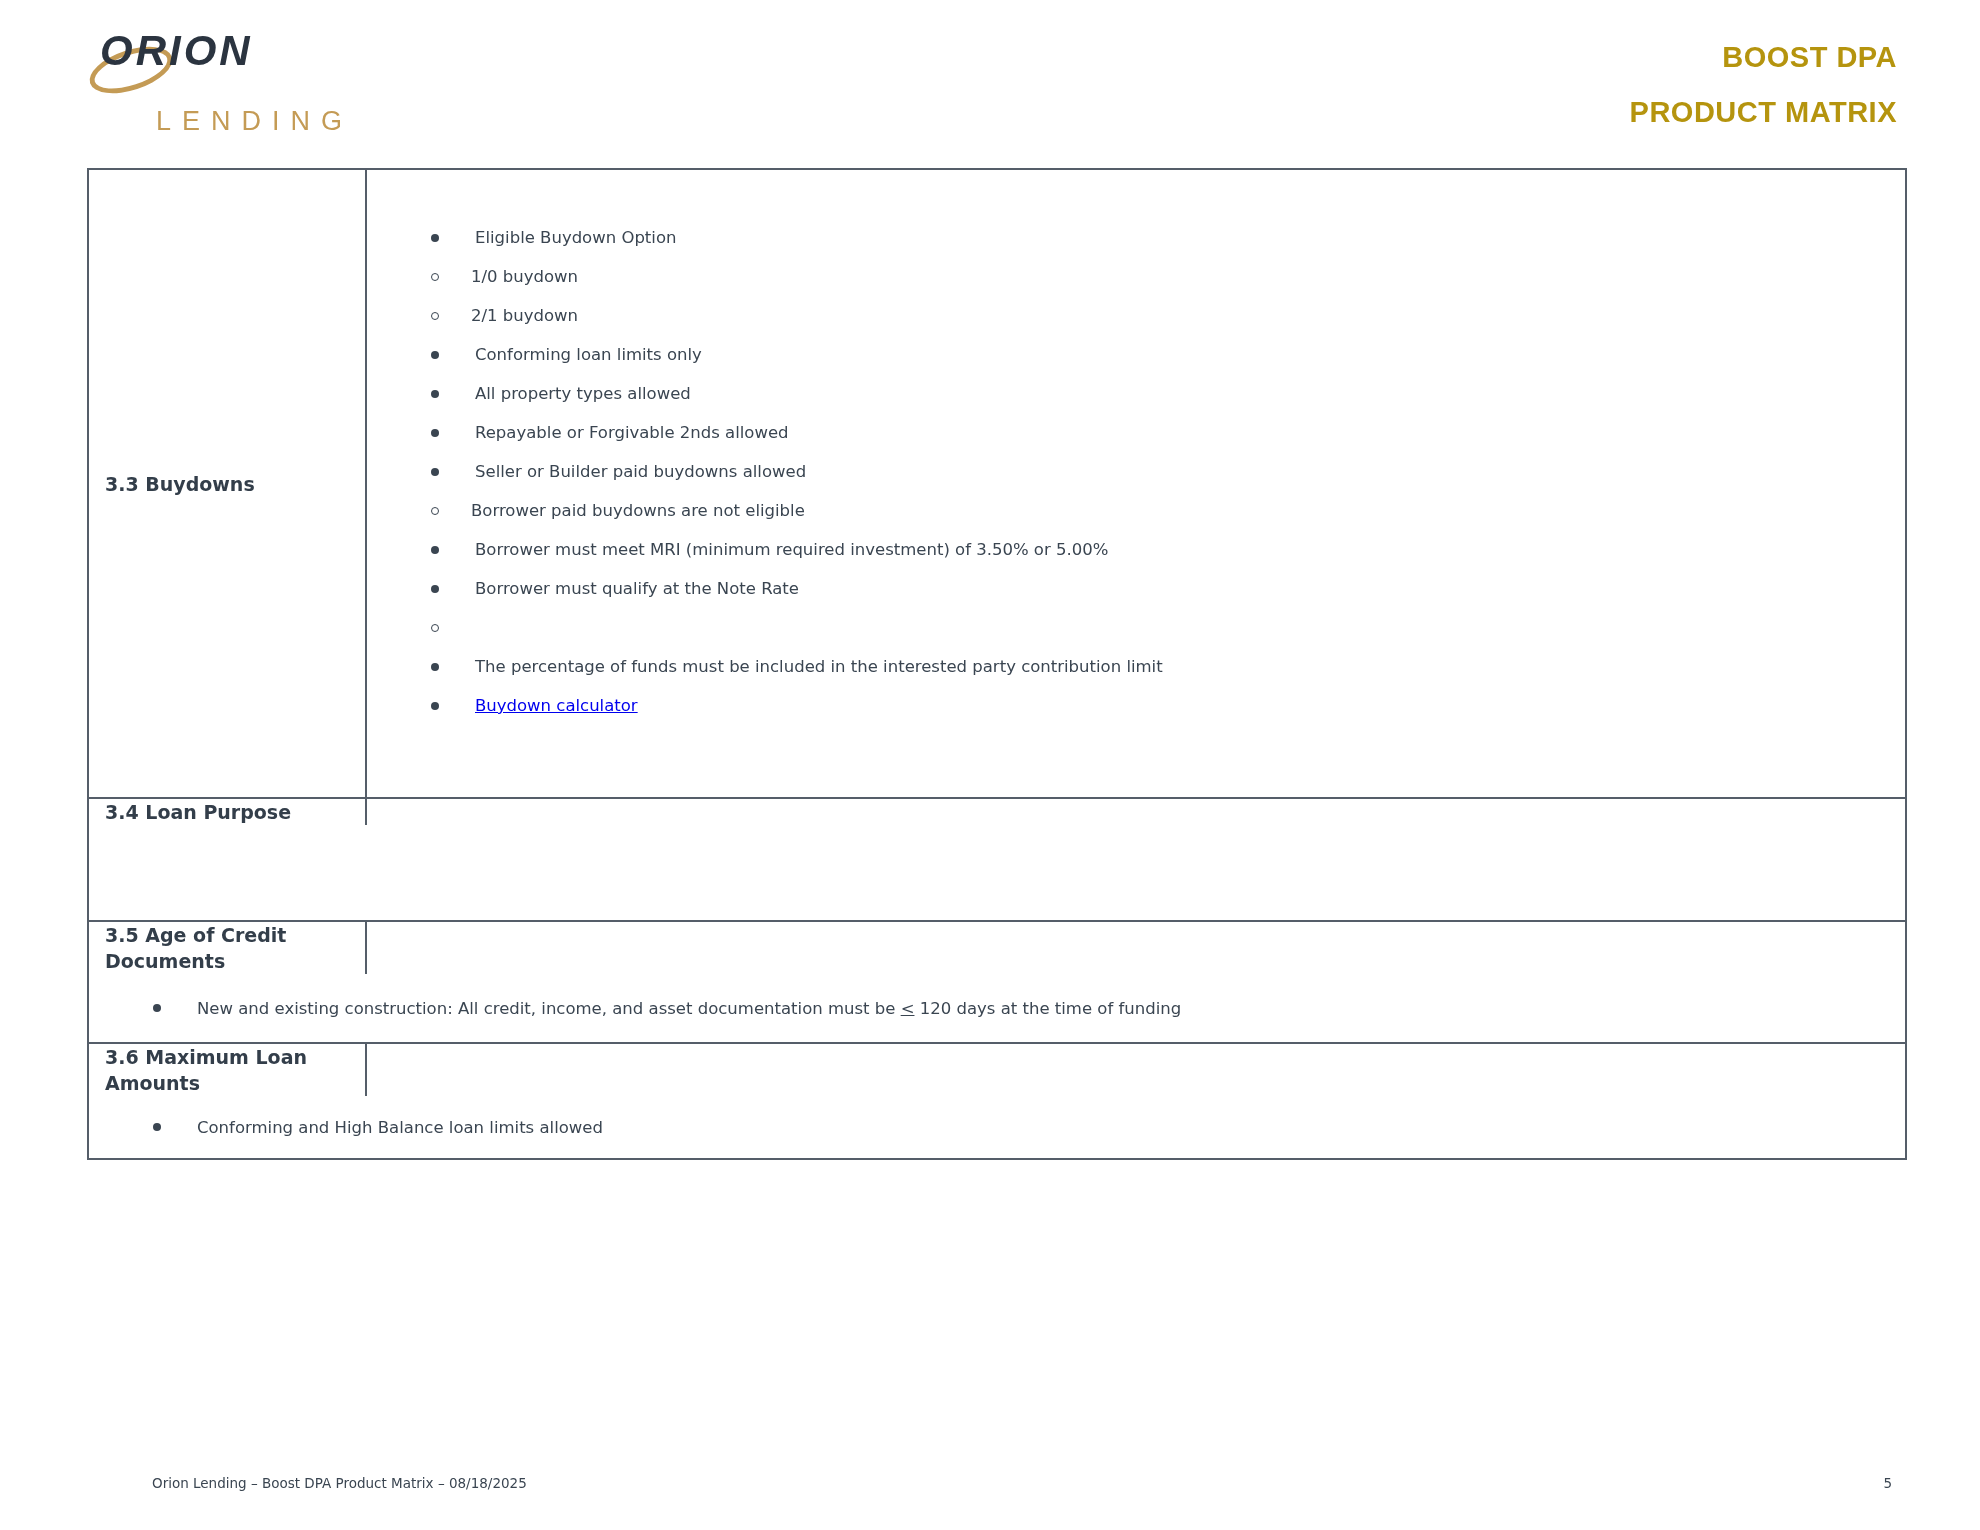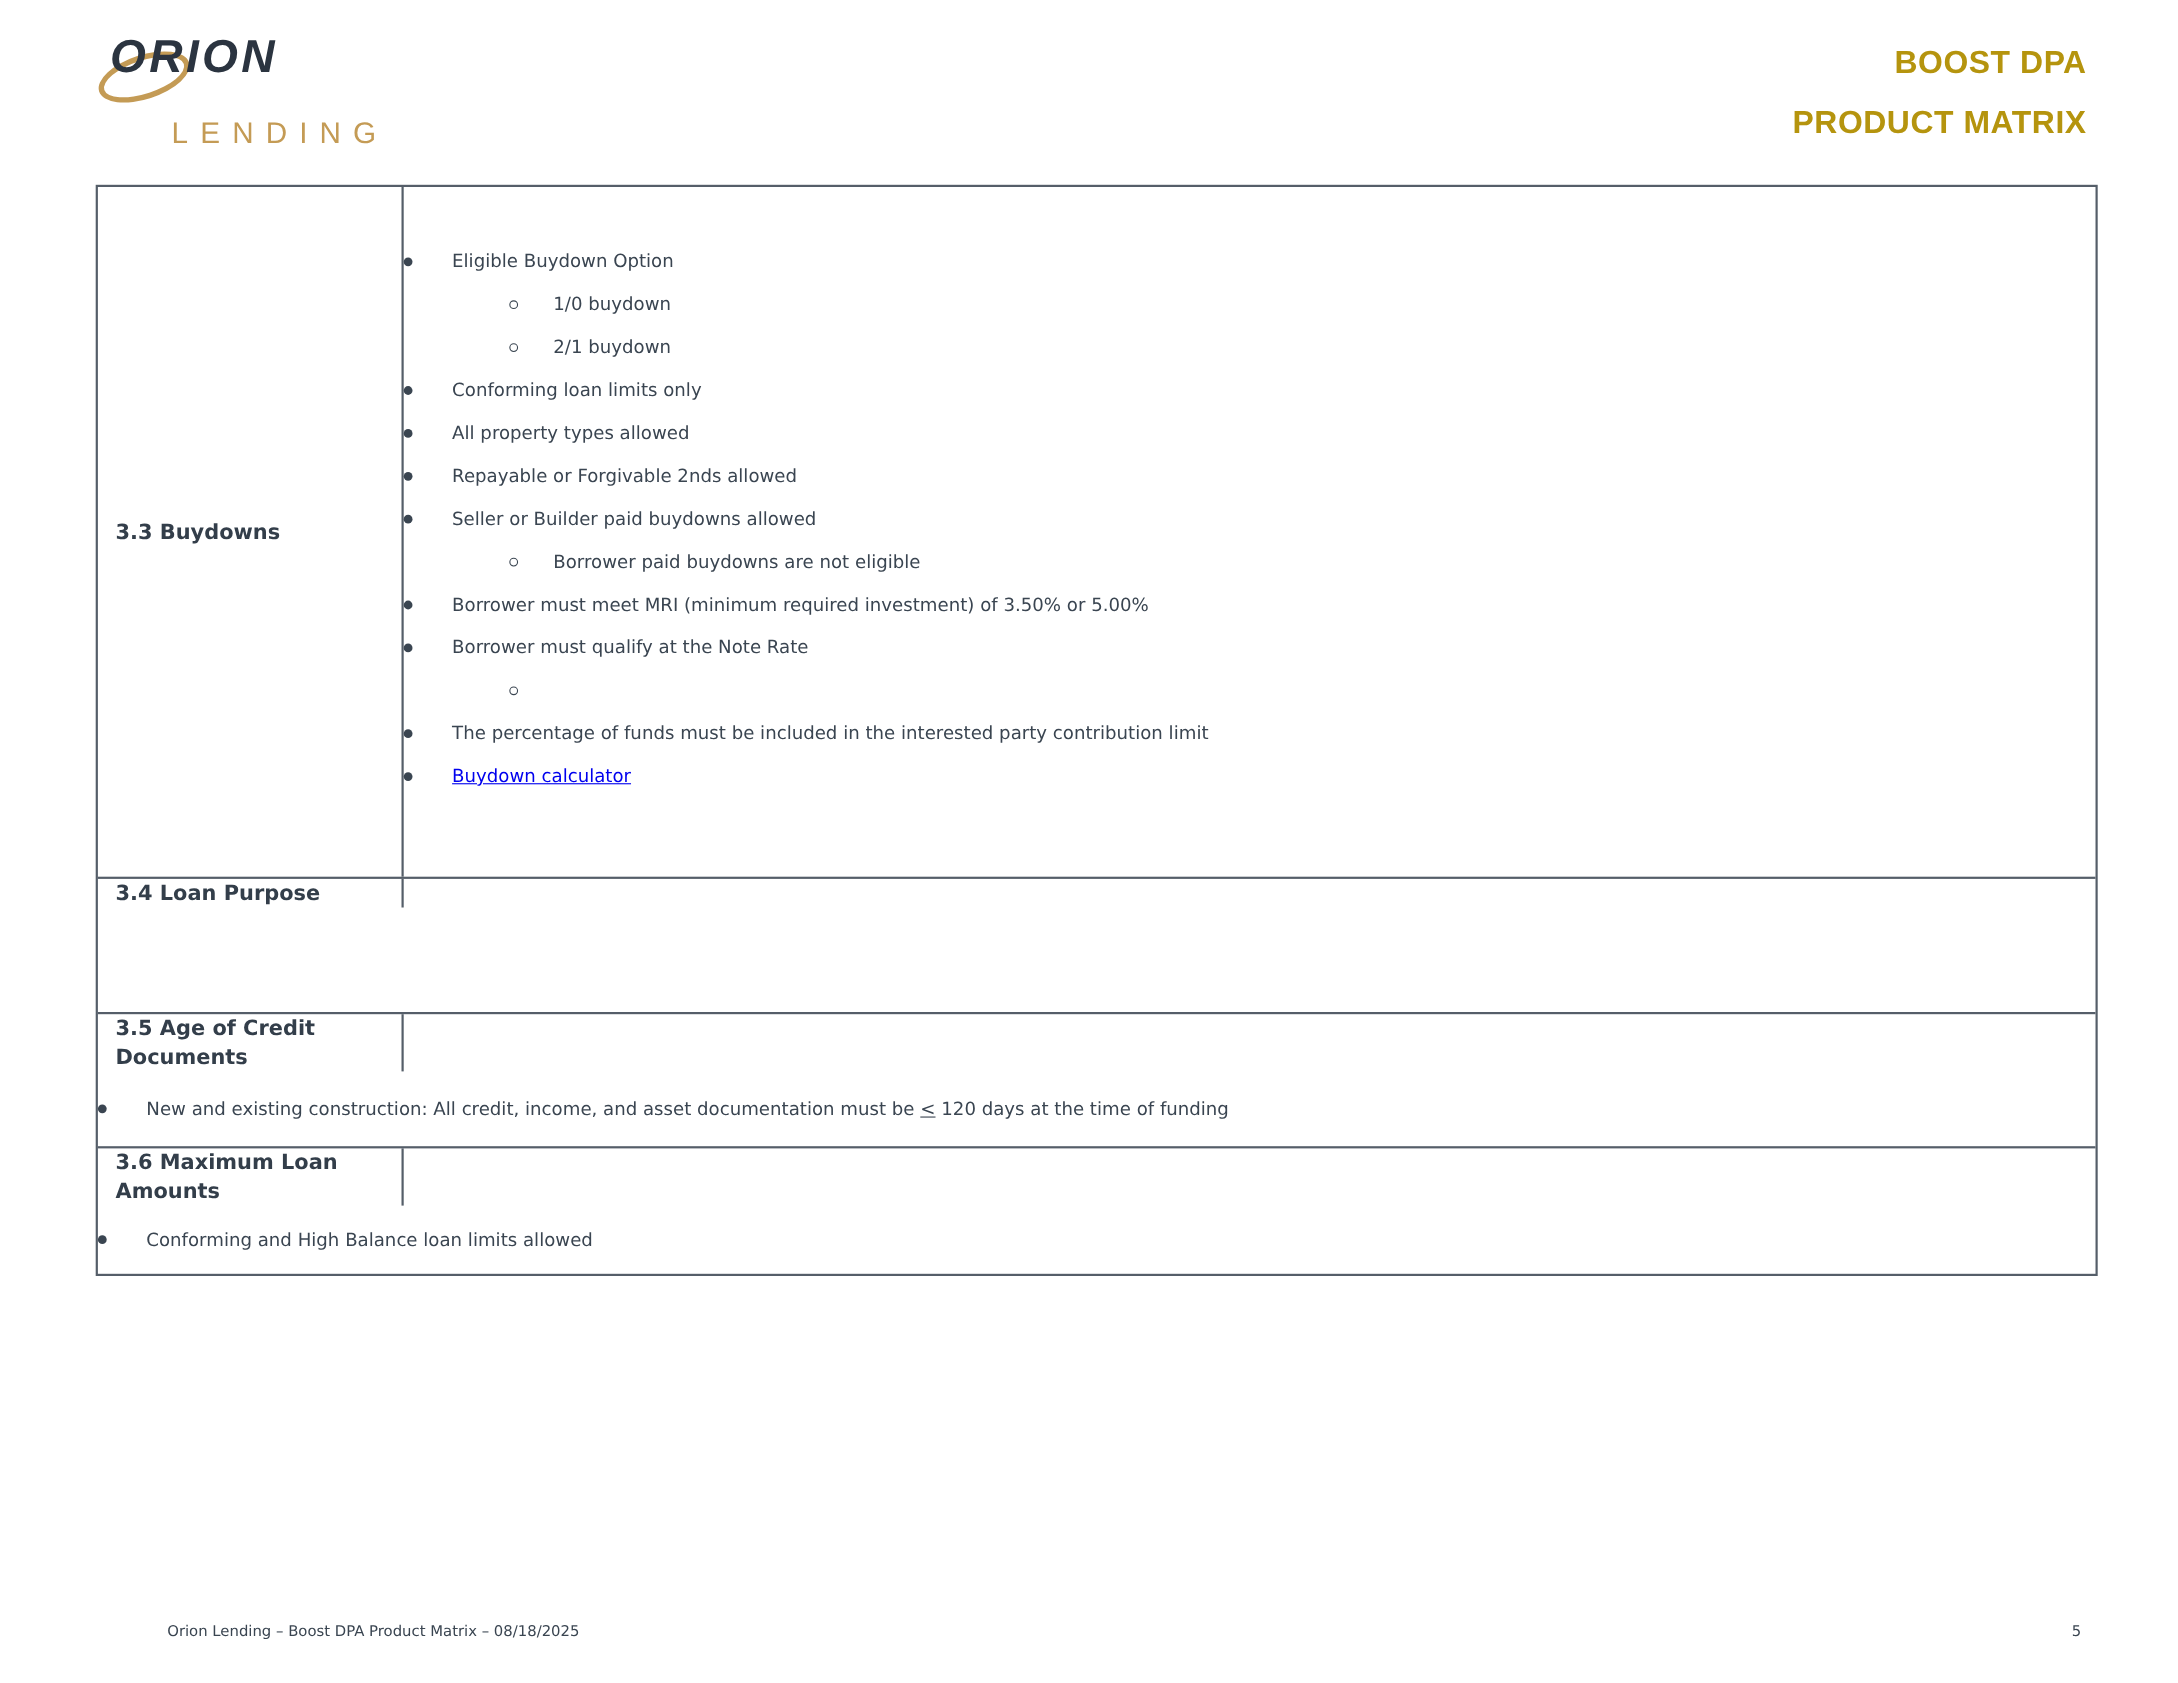--- a/index.html
+++ b/index.html
@@ -70,22 +70,22 @@
     display:flex; flex-direction:column; justify-content:center;
     font-size:16.5px;
   }
   .row-33 { height:627px; }
   .row-33 .m-content { justify-content:flex-start; padding-top:48px; }
   .row-34 { height:123px; }
   .row-35 { height:122px; }
   .row-36 { height:116px; }
 
   .li { display:flex; align-items:center; height:39px; }
-  .li.l1 { }
-  .li.l2 { padding-left:96px; }
+  .li.l1 { padding-left:64px; }
+  .li.l2 { padding-left:64px; }
   .b-wrap { width:44px; flex:none; display:flex; align-items:center; }
   .l2 .b-wrap { width:40px; }
   .dot  { width:8px; height:8px; border-radius:50%; background:#3a4551; }
   .circ { width:8px; height:8px; border-radius:50%; border:1.5px solid #3a4551; background:transparent; }
   .li-text { white-space:nowrap; }
   a.li-text { color:#0000ee; text-decoration:underline; }
   .u { text-decoration:underline; }
 
   
   .footer-left {

